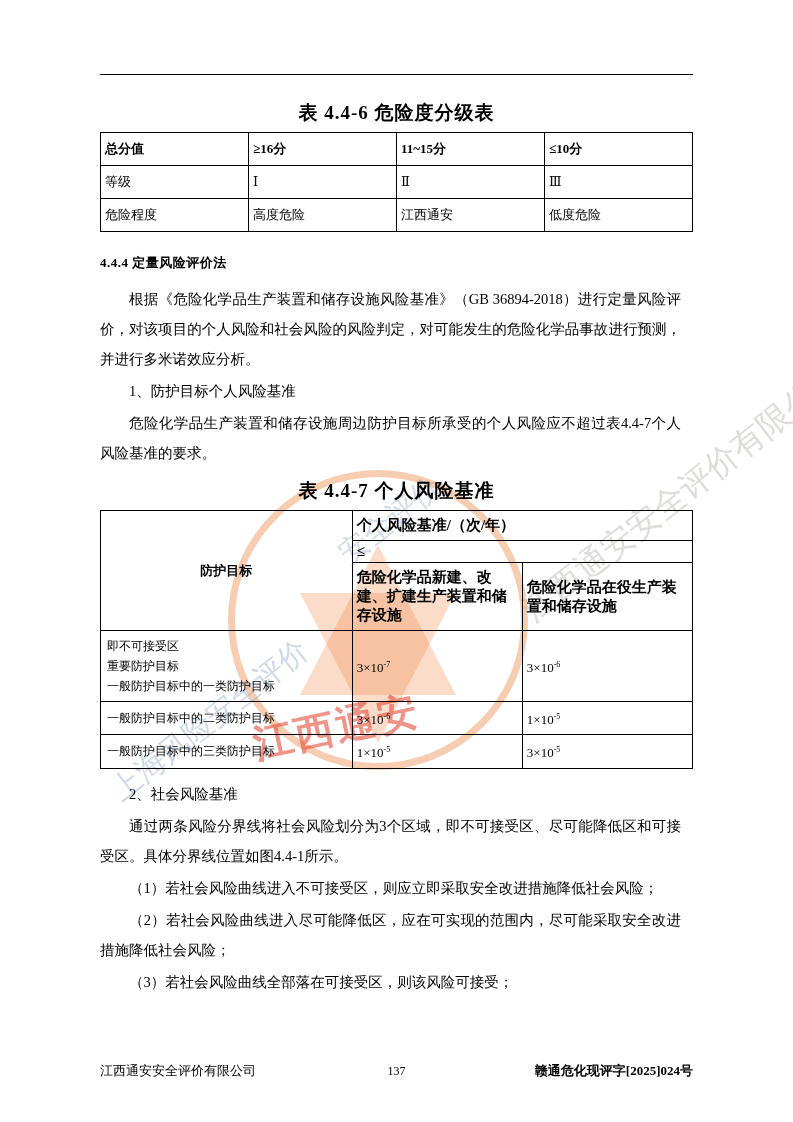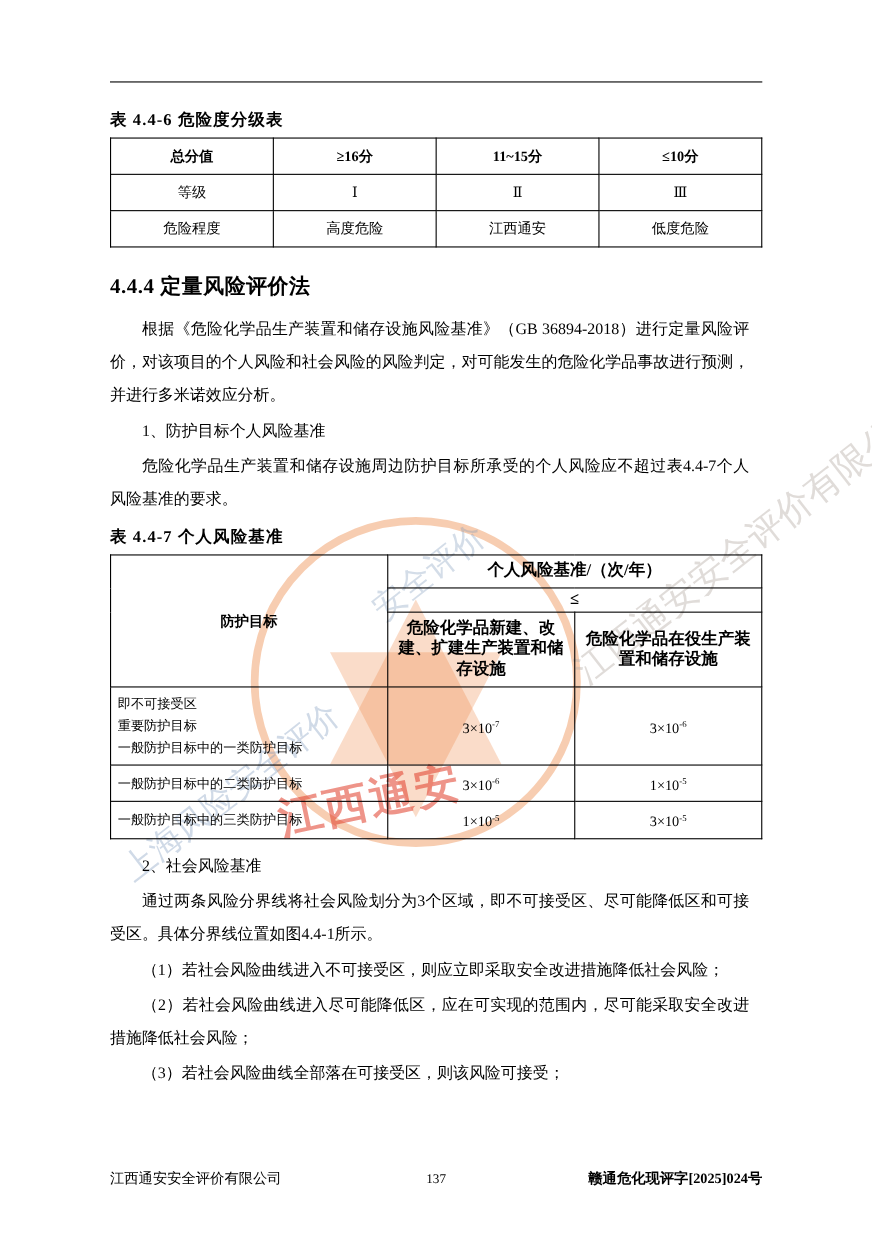--- a/index.html
+++ b/index.html
@@ -132,46 +132,46 @@
   
   .content {
     position: absolute;
     left: 100px;
     top: 90px;
     width: 593px;
     z-index: 10;
   }
 
   .tbl-caption {
-    text-align: left;
-    font-size: 15px;
+    text-align: center;
+    font-size: 19px;
     font-weight: bold;
     margin: 10px 0 6px 0;
     letter-spacing: 1px;
   }
 
   table.doc-table {
     border-collapse: collapse;
     width: 100%;
     font-size: 13px;
   }
   table.doc-table td, table.doc-table th {
     border: 1px solid #000;
-    text-align: center;
+    text-align: left;
     padding: 5px 4px;
     font-weight: normal;
   }
   table.doc-table .hdr td {
     font-weight: bold;
   }
   
   .t446 td { height: 22px; font-size: 13px; }
 
   h3.sec-title {
-    font-size: 19px;
+    font-size: 13px;
     font-weight: bold;
     margin: 22px 0 12px 0;
     letter-spacing: 0.5px;
   }
 
   p.para {
     font-size: 14.5px;
     line-height: 30px;
     margin: 0 12px 2px 0;
     text-align: justify;

